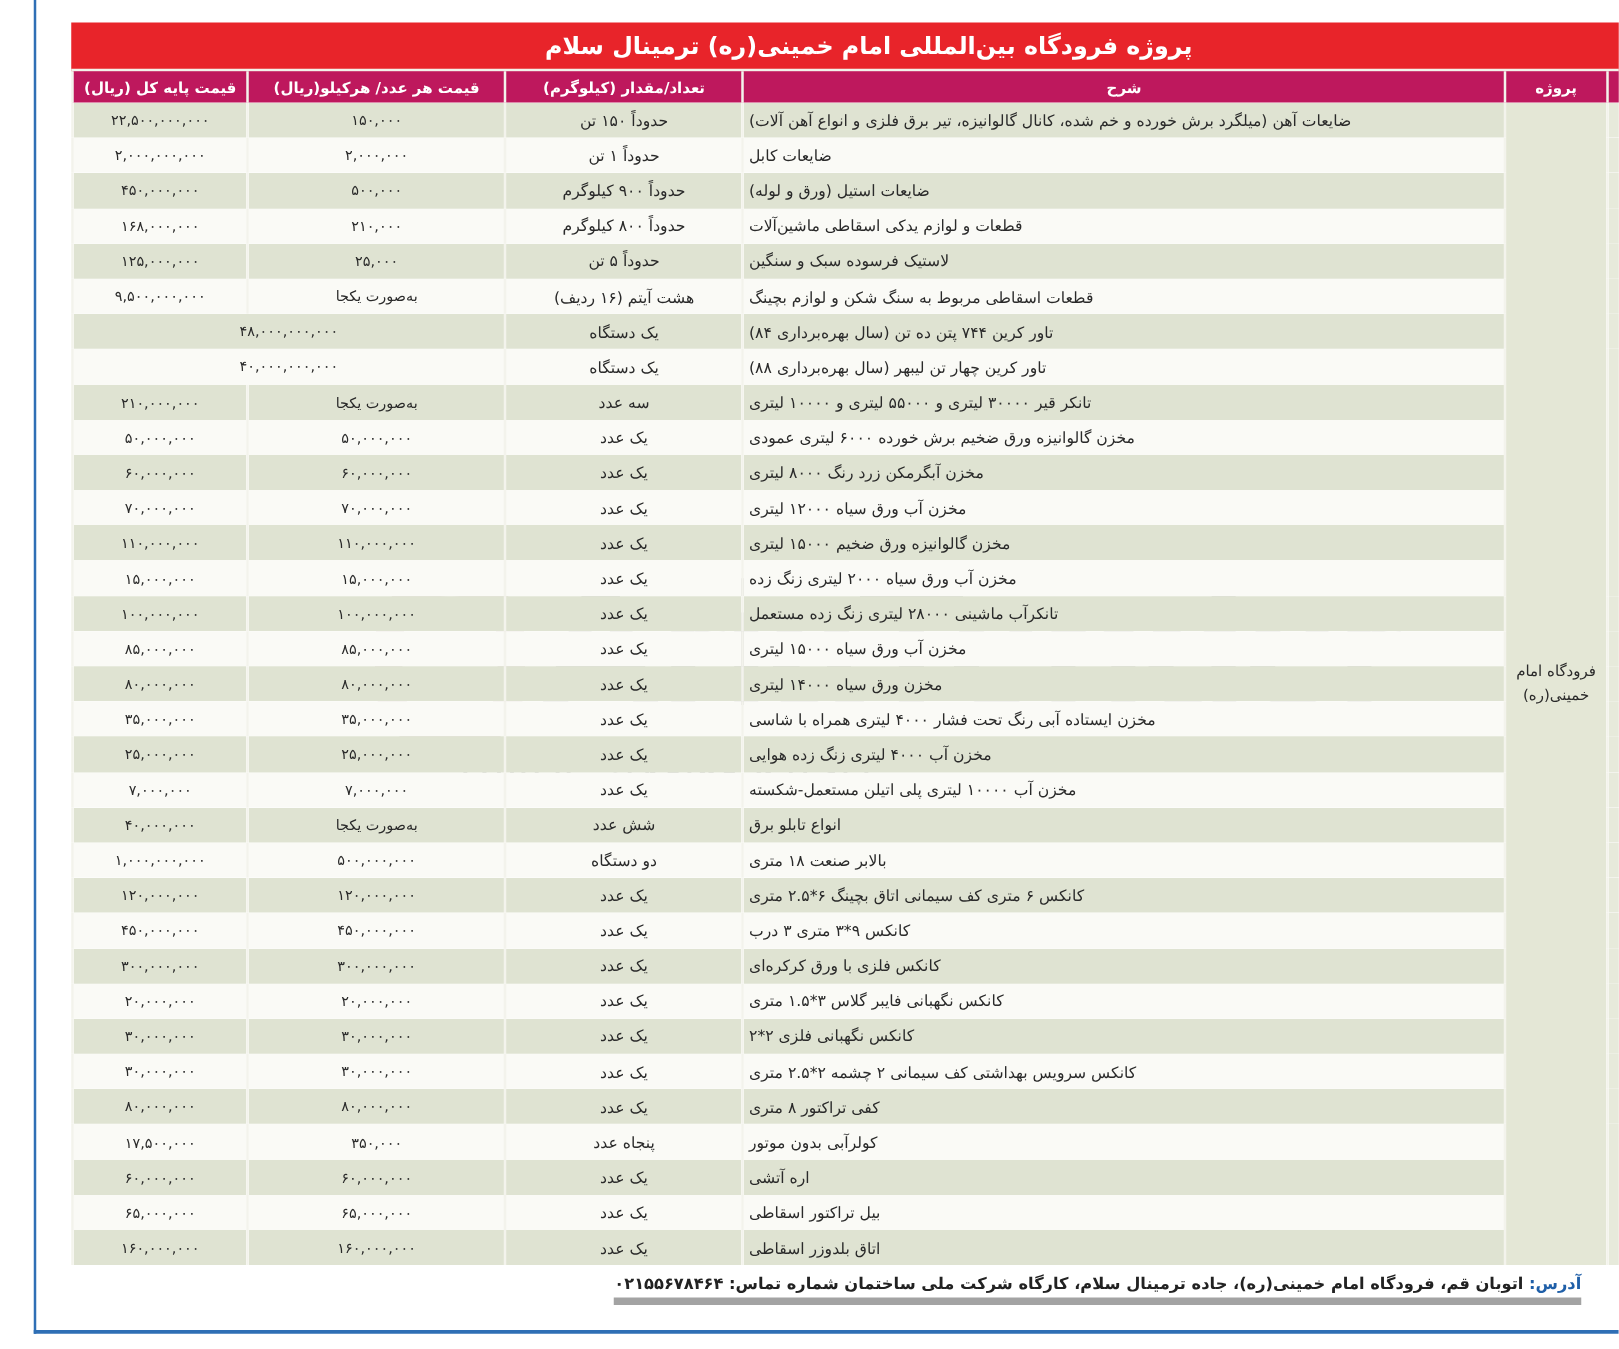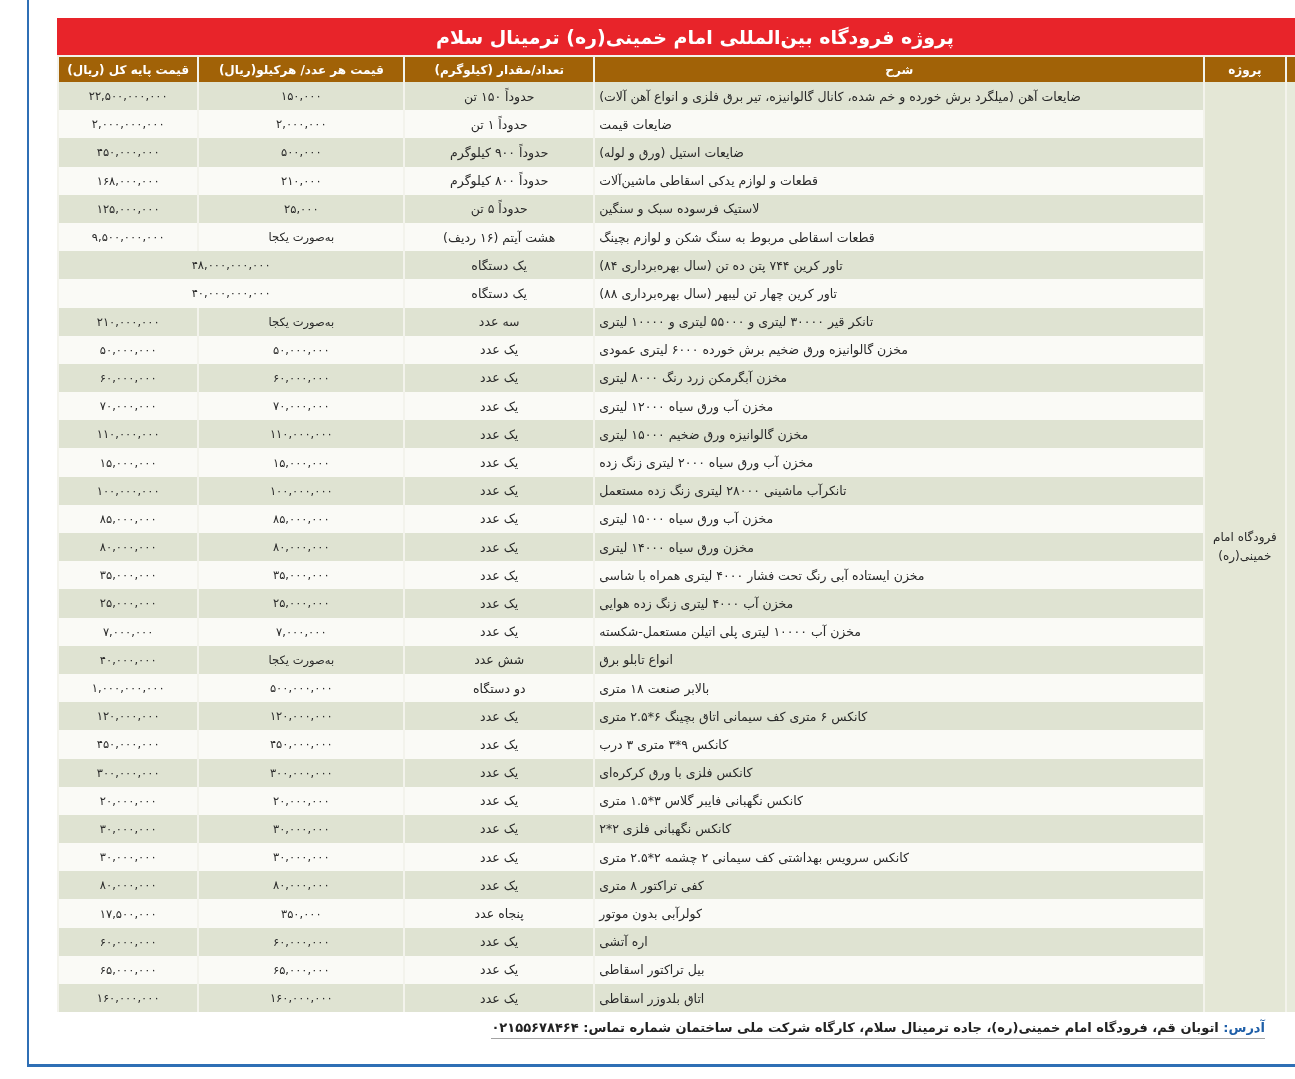--- a/index.html
+++ b/index.html
@@ -18,39 +18,39 @@
     .title-bar {
       height:37px; background:#e8242a; color:#fff;
       display:flex; align-items:center; justify-content:center;
       font-weight:bold; font-size:19px; border-bottom:2px solid #f2f2ea;
     }
     table {
       width:100%; border-collapse:collapse; table-layout:fixed;
       direction:rtl; font-size:12.5px; color:#2a2a2a;
     }
     th {
-      background:#a16207; color:#fff; height:25px; font-weight:bold; font-size:12px;
+      background:#be185d; color:#fff; height:25px; font-weight:bold; font-size:12px;
       border-left:2px solid #f3f3ec; padding:0 4px; white-space:nowrap;
     }
     td {
       height:28.2px; padding:0 4px; text-align:center; white-space:nowrap; overflow:hidden;
       border-left:2px solid #f3f3ec; box-sizing:border-box;
     }
     tr.odd td { background:#dfe3d2; }
     tr.even td { background:#fafaf6; }
     td.num-cell { background:#e7eadb !important; font-size:12px; }
     td.project-cell {
       background:#e4e7d6 !important; vertical-align:middle; white-space:normal;
       font-size:12px; line-height:19px; padding:0 6px;margin-top:44px;
     }
     td.desc { text-align:left; }
     td.money { font-family:"DejaVu Sans", sans-serif; font-size:11.5px; letter-spacing:0.3px; }
     .address {
       position:absolute; right:30px; top:1020px; font-size:13px; color:#222;
-      border-bottom:1px solid #a3a3a3; padding-bottom:3px; direction:rtl; font-weight:bold;
+      border-bottom:6px solid #a3a3a3; padding-bottom:3px; direction:rtl; font-weight:bold;
     }
     .address .lbl { color:#1f5fa8; }
     .watermark {
       position:absolute; left:300px; top:445px; width:700px; height:190px;
       pointer-events:none; opacity:0.22; color:#666;
     }
     .wm-logo {
       position:absolute; left:0; top:10px; width:120px; height:150px;
       border:22px solid #8a5a5a; border-radius:60px 60px 60px 60px; box-sizing:border-box;
       opacity:0.8;
@@ -100,21 +100,21 @@
         <tr class="odd">
           <td class="num-cell">۱</td>
           <td class="project-cell" rowspan="33">فرودگاه امام خمینی(ره)</td>
           <td class="desc">ضایعات آهن (میلگرد برش خورده و خم شده، کانال گالوانیزه، تیر برق فلزی و انواع آهن آلات)</td>
           <td>حدوداً ۱۵۰ تن</td>
           <td class="money">۱۵۰,۰۰۰</td>
           <td class="money">۲۲,۵۰۰,۰۰۰,۰۰۰</td>
         </tr>
         <tr class="even">
           <td class="num-cell">۲</td>
-          <td class="desc">ضایعات قیمت</td>
+          <td class="desc">ضایعات کابل</td>
           <td>حدوداً ۱ تن</td>
           <td class="money">۲,۰۰۰,۰۰۰</td>
           <td class="money">۲,۰۰۰,۰۰۰,۰۰۰</td>
         </tr>
         <tr class="odd">
           <td class="num-cell">۳</td>
           <td class="desc">ضایعات استیل (ورق و لوله)</td>
           <td>حدوداً ۹۰۰ کیلوگرم</td>
           <td class="money">۵۰۰,۰۰۰</td>
           <td class="money">۴۵۰,۰۰۰,۰۰۰</td>

